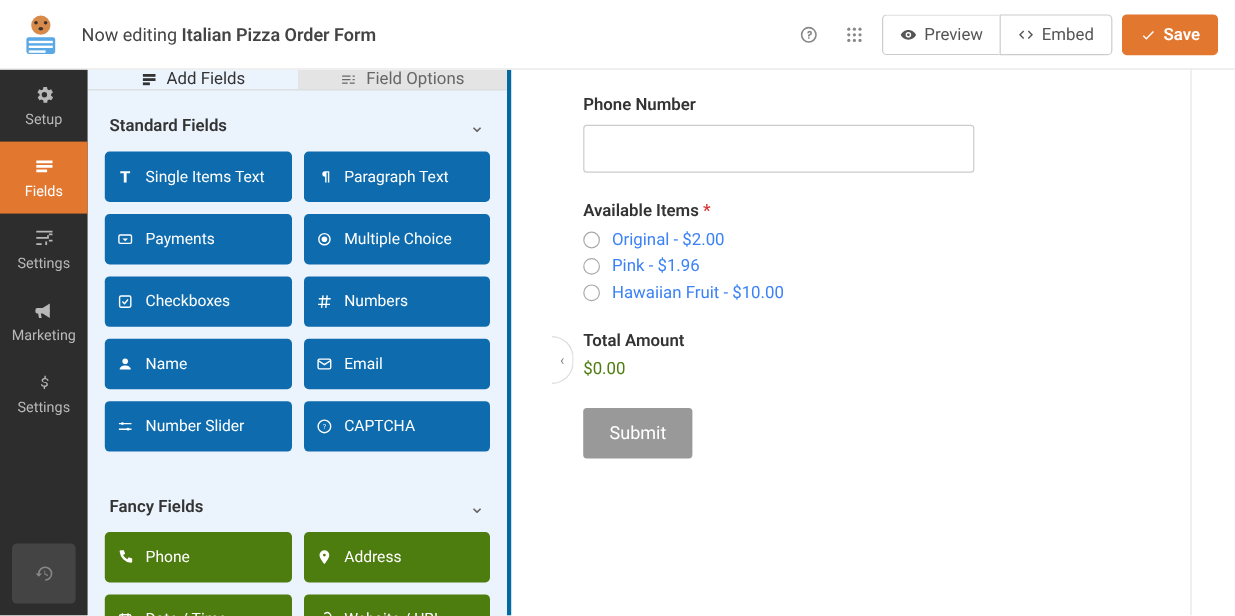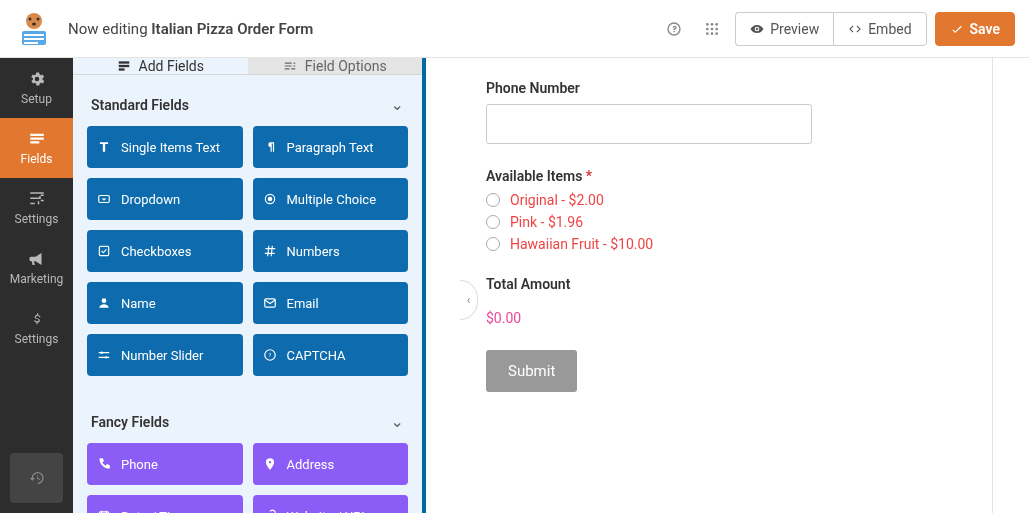--- a/index.html
+++ b/index.html
@@ -31,34 +31,34 @@
 .tabs{display:flex;height:48px;border-bottom:1px solid #d6d6d6}
 .tab{flex:1;display:flex;align-items:center;justify-content:center;gap:8px;font-size:14px;color:#666;cursor:pointer;background:#e4e4e4}
 .tab.active{background:#ebf3fc;color:#333}
 .tab svg{width:14px;height:14px;fill:currentColor}
 .section{padding:16px 14px 6px}
 .section-head{display:flex;align-items:center;justify-content:space-between;padding:4px 4px 12px;cursor:pointer}
 .section-title{font-size:14px;font-weight:600;color:#333}
 .chev{color:#666}
 .field-grid{display:grid;grid-template-columns:1fr 1fr;gap:10px;padding:0 0 10px}
 .field-btn{height:42px;background:#0e6cae;color:#fff;border-radius:4px;display:flex;align-items:center;padding:0 10px;gap:10px;font-size:13px;cursor:pointer}
-.field-btn.fancy{background:#8b5cf6}
+.field-btn.fancy{background:#4d7c0f}
 .field-btn svg{width:14px;height:14px;fill:currentColor;flex-shrink:0}
 .collapse-handle{position:absolute;left:387px;top:280px;width:18px;height:40px;background:#fff;border:1px solid #ddd;border-left:none;border-radius:0 20px 20px 0;display:flex;align-items:center;justify-content:center;color:#888;cursor:pointer;font-size:12px;z-index:3}
 .preview{flex:1;padding:22px 60px;overflow-y:auto;position:relative;border-right:1px solid #e4e4e4;margin-right:36px}
 .form-group{margin-bottom:24px}
 .form-label{font-size:14px;font-weight:600;color:#333;margin-bottom:8px;display:block}
 .req{color:#d63638}
 .name-row{display:flex;gap:16px}
 .name-col{flex:1}
 .input{width:100%;height:40px;border:1px solid #ccc;border-radius:3px;padding:0 10px;font-size:14px}
 .sublabel{font-size:12px;color:#888;margin-top:4px}
-.radio-item{display:flex;align-items:center;gap:10px;margin-bottom:6px;font-size:14px;color:#ef4444}
+.radio-item{display:flex;align-items:center;gap:10px;margin-bottom:6px;font-size:14px;color:#3b82f6}
 .radio{width:14px;height:14px;border:1px solid #aaa;border-radius:50%}
-.total-val{font-size:14px;color:#ec4899;margin-top:18px}
+.total-val{font-size:14px;color:#4d7c0f;margin-top:8px}
 .submit-btn{background:#999;color:#fff;border:none;padding:12px 22px;font-size:15px;border-radius:3px;cursor:pointer}
 .outer-close{position:absolute;top:18px;right:10px;font-size:22px;color:#aaa;cursor:pointer;font-weight:bold}
 </style>
 </head>
 <body>
 
 <div class="topbar">
   <div class="logo">
     <svg viewBox="0 0 40 40">
         <circle cx="20" cy="12" r="8" fill="#d88a4a"></circle>
@@ -193,21 +193,21 @@
               <svg viewBox="0 0 24 24">
                 <path d="M13 4a4 4 0 000 8v8h2V6h2v14h2V4h-6z"></path>
               </svg>
               <span>Paragraph Text</span>
             </div>
           <div class="field-btn">
               <svg viewBox="0 0 24 24">
                 <rect x="3" y="6" width="18" height="12" rx="2" fill="none" stroke="currentColor" stroke-width="2"></rect>
                 <path d="M8 11l4 4 4-4z"></path>
               </svg>
-              <span>Dropdown</span>
+              <span>Payments</span>
             </div>
           <div class="field-btn">
               <svg viewBox="0 0 24 24">
                 <circle cx="12" cy="12" r="8" fill="none" stroke="currentColor" stroke-width="2"></circle>
                 <circle cx="12" cy="12" r="4"></circle>
               </svg>
               <span>Multiple Choice</span>
             </div>
           <div class="field-btn">
               <svg viewBox="0 0 24 24">

